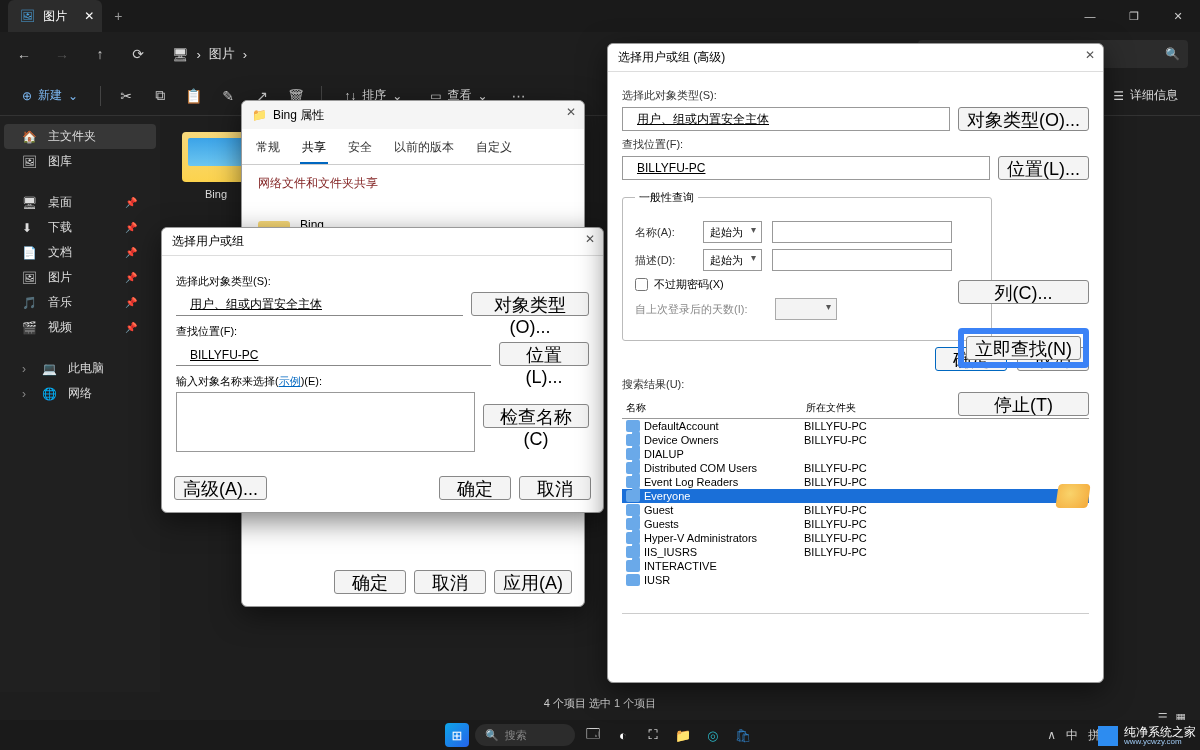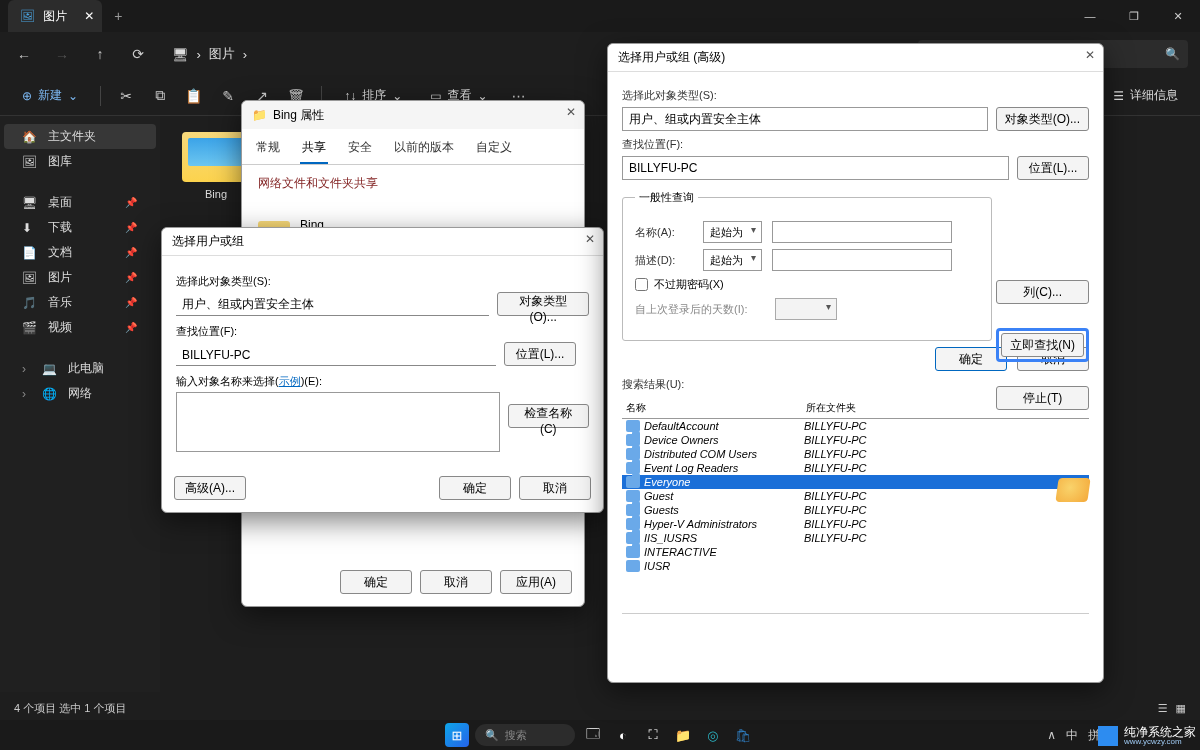--- a/index.html
+++ b/index.html
@@ -30,40 +30,40 @@
 .sidebar { width: 160px; background: #202020; padding: 8px 4px; }
 .sidebar-grp { margin-bottom: 16px; }
 .sb-item { display: flex; align-items: center; padding: 4px 18px; font-size: 12px; color: #ddd; gap: 10px; border-radius: 4px; }
 .sb-item.active { background: #373737; }
 .sb-item .glyph { width: 16px; }
 .content { flex: 1; padding: 16px; }
 .folder-icon { width: 80px; text-align: center; font-size: 11px; color: #ddd; }
 .folder-thumb { width: 68px; height: 50px; background: linear-gradient(#f7d97c,#fcd34d); border-radius: 4px; margin: 0 auto 6px; position: relative; }
 .folder-thumb::after { content:""; position:absolute; inset: 6px 6px 16px 6px; background:linear-gradient(#3ba3e8,#6cc6f0); border-radius:2px; }
 
-.statusbar { position: absolute; bottom: 30px; left: 0; right: 0; height: 24px; background: #1e1e1e; color: #ccc; font-size: 11px; padding: 0 14px; display: flex; align-items: center; }
+.statusbar { position: absolute; bottom: 30px; left: 0; right: 0; height: 24px; background: #1e1e1e; color: #ccc; font-size: 11px; padding: 0 14px; display: flex; align-items: center; flex-direction: column; }
 .statusbar .right { margin-left: auto; display:flex; gap:8px; }
 .taskbar { position: absolute; bottom: 0; left: 0; right: 0; height: 30px; background: #1a1a1a; display: flex; align-items: center; justify-content: center; gap: 6px; }
 .tb-search { width: 100px; height: 22px; background: #2c2c2c; border-radius: 12px; font-size: 11px; color: #888; display: flex; align-items: center; padding: 0 10px; gap: 6px; }
 .task-icn { width: 24px; height: 24px; border-radius: 4px; display:flex; align-items:center; justify-content:center; font-size:13px; }
 .taskbar-right { position:absolute; right:100px; color:#ccc; font-size:12px; display:flex; gap:10px; align-items:center; }
 .watermark { position:absolute; right:4px; bottom:4px; font-size:12px; color:#fff; display:flex; align-items:center; gap:6px; }
 .watermark .wm-logo { width:20px; height:20px; background:#2d8cf0; }
 .watermark .smalltxt { font-size:8px; color:#9ec8f0; }
 
 
 .dialog { position: absolute; background: #fff; color: #000; border: 1px solid #999; border-radius: 6px; box-shadow: 0 8px 28px rgba(0,0,0,.5); font-size: 12px; }
 .dlg-title { height: 28px; display: flex; align-items: center; padding: 0 10px; font-size: 12px; background: #f5f5f5; border-radius: 6px 6px 0 0; position:relative; }
 .dlg-close { position:absolute; right:8px; top:4px; color:#555; cursor:pointer; }
 .dlg-body { padding: 10px 14px; }
 .dlg-label { font-size: 11px; color: #333; margin: 6px 0 4px; }
-.dlg-input { width: 100%; height: 24px; border: 1px solid #999; background:#fff; padding: 0 6px; font-size: 12px; }
+.dlg-input { width: 100%; height: 24px; border: 1px solid #999; background:#fff; padding: 0 14px; font-size: 12px; text-decoration: underline; }
 .dlg-row { display: flex; align-items: center; gap: 8px; }
 .dlg-row .dlg-input { flex:1; }
-.win-btn { height: 24px; min-width: 72px; border: 1px solid #888; background: #f4f4f4; font-size: 12px; border-radius: 3px; padding: 0 8px; }
+.win-btn { height: 24px; min-width: 72px; border: 1px solid #888; background: #f4f4f4; font-size: 18px; border-radius: 3px; padding: 0 8px; }
 fieldset { border: 1px solid #bbb; border-radius: 3px; padding: 10px 12px 14px; margin-top: 10px; }
 legend { font-size: 11px; padding: 0 4px; }
 .form-row { display: flex; align-items: center; gap: 10px; margin: 6px 0; }
 .form-row label { width: 58px; font-size: 11px; color:#333; }
 .form-row label.wider { width: 130px; color:#888; }
 .sel { height: 22px; border: 1px solid #999; font-size: 11px; padding:0 18px 0 6px; background:#fff; appearance:none; position:relative; }
 .sel-wrap { position:relative; }
 .sel-wrap::after { content:"▾"; position:absolute; right:6px; top:3px; font-size:10px; color:#555; pointer-events:none; }
 .txt { height: 22px; border: 1px solid #999; background:#fff; width: 180px; }
 .chk { display:flex; align-items:center; gap:6px; font-size:11px; margin:3px 0; }
@@ -87,26 +87,26 @@
 .su1-field { display:flex; align-items:flex-end; gap:8px; }
 .su1-field .dlg-input { width: 320px; border:none; border-bottom:1px solid #888; height:22px; }
 .su1-objnames { border:1px solid #999; height:60px; width:330px; background:#fff; }
 .su1-ftr { position:absolute; bottom:12px; left:12px; right:12px; display:flex; gap:8px; }
 .su1-ftr .spacer { flex:1; }
 
 
 .su2 { left: 607px; top: 43px; width: 497px; height: 640px; }
 .su2 .dlg-title { background:#fff; border-bottom:1px solid #ddd; }
 .su2-right-col { position:absolute; right:14px; top: 208px; display:flex; flex-direction:column; gap:24px; }
-.highlight-btn { border: 3px solid #3b82f6; padding:2px; border-radius:4px; }
+.highlight-btn { border: 6px solid #3b82f6; padding:2px; border-radius:4px; }
 .users-icon { width:32px; height:24px; background: radial-gradient(circle at 40% 40%, #f9d36b, #f4a93a); border-radius:4px; transform: skewX(-8deg); margin-left:auto; }
 .results-head { display:flex; font-size:10px; border-bottom:1px solid #999; padding:3px 4px; margin-top:6px; }
 .results-head span:first-child { width:180px; }
 .results-body { height:195px; overflow:auto; border-bottom:1px solid #ccc; }
-.res-row { display:flex; font-size:11px; padding:1px 4px; align-items:center; gap:6px;font-style:italic; }
+.res-row { display:flex; font-size:11px; padding:1px 4px; align-items:center; gap:6px; }
 .res-row .nm { width:172px; display:flex; align-items:center; gap:4px; }
 .res-row.selected { background:#1a6fd8; color:#fff; }
 .entity-icon { width:14px; height:12px; background:#6aa9e9; border-radius:2px; display:inline-block; position:relative; }
 .entity-icon.grp::after { content:""; position:absolute; left:6px; top:-3px; width:8px; height:8px; background:#6aa9e9; border-radius:2px; }
 .su2-okcancel { display:flex; gap:10px; justify-content:flex-end; margin:6px 0; }
 </style>
 </head>
 <body>
 
 <div class="explorer">
@@ -405,20 +405,27 @@
         <div class="res-row">
           <span class="nm">
             <span class="entity-icon grp"></span>
             <span>Device Owners</span>
           </span>
           <span>BILLYFU-PC</span>
         </div>
         <div class="res-row">
           <span class="nm">
             <span class="entity-icon grp"></span>
+            <span>DIALUP</span>
+          </span>
+          <span></span>
+        </div>
+        <div class="res-row">
+          <span class="nm">
+            <span class="entity-icon grp"></span>
             <span>Distributed COM Users</span>
           </span>
           <span>BILLYFU-PC</span>
         </div>
         <div class="res-row">
           <span class="nm">
             <span class="entity-icon grp"></span>
             <span>Event Log Readers</span>
           </span>
           <span>BILLYFU-PC</span>

